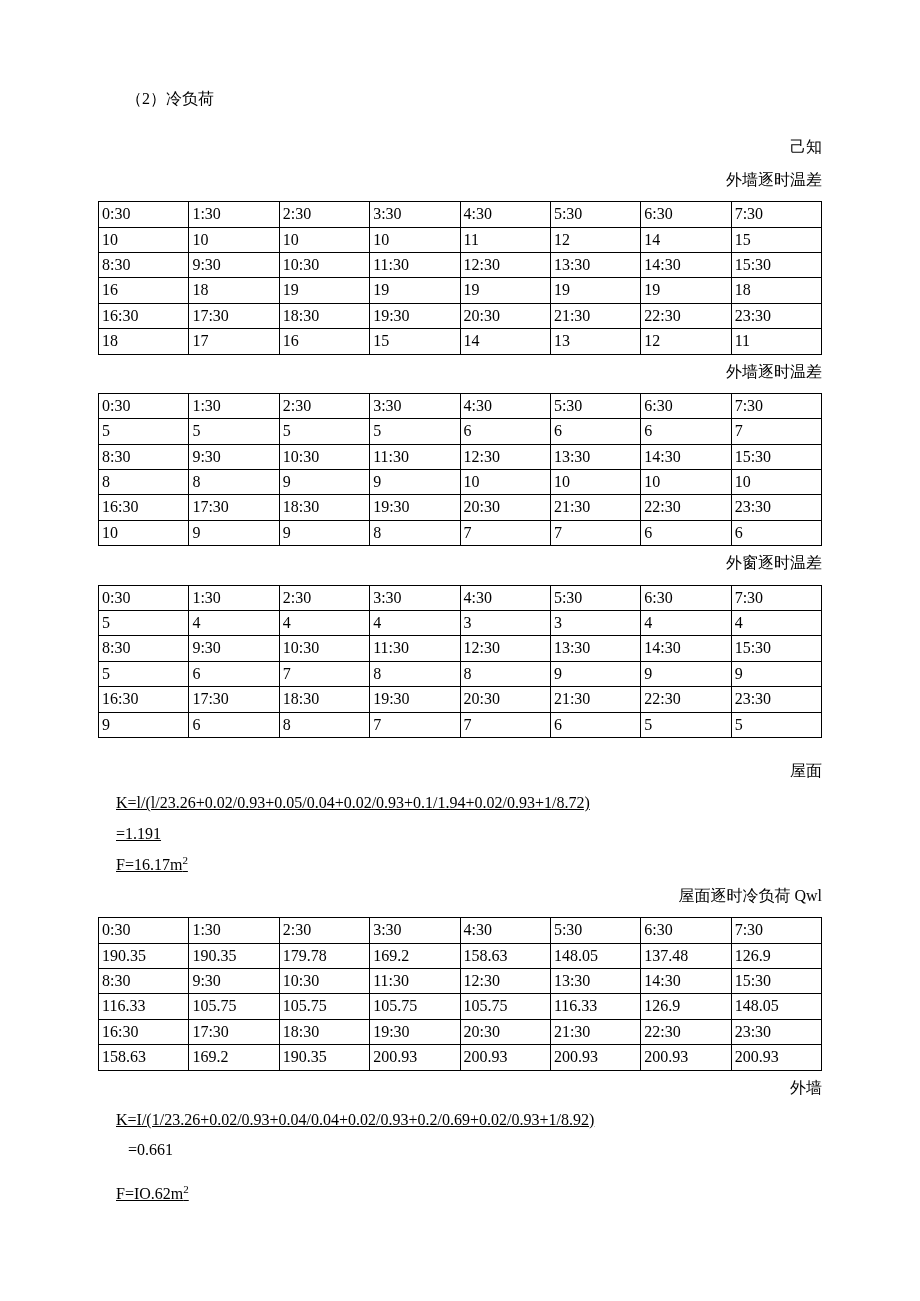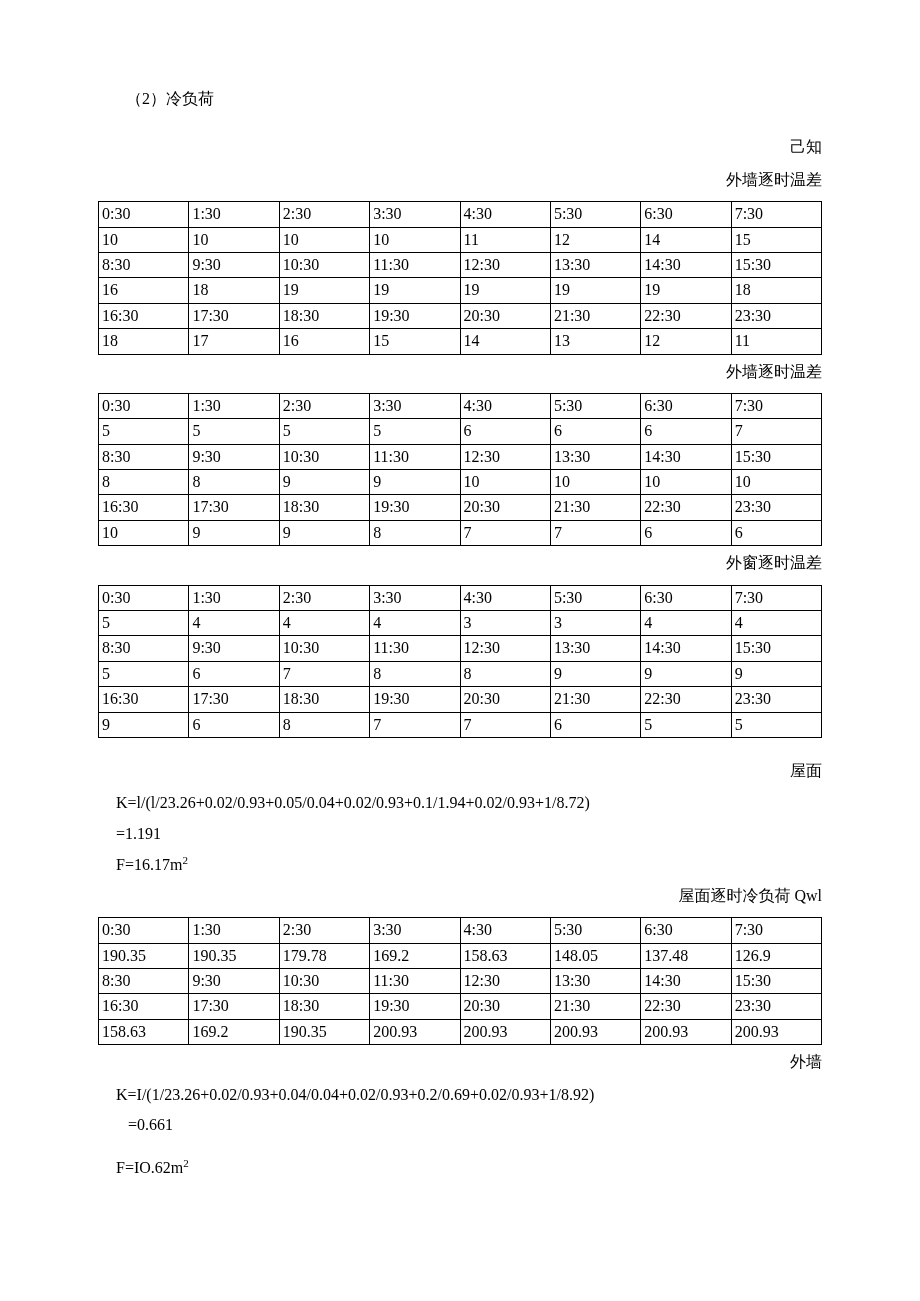--- a/index.html
+++ b/index.html
@@ -25,21 +25,21 @@
   td{
     border:1px solid #000;
     padding:1px 3px 1px 3px;
     text-align:left;
     font-size:16px;
     height:19px;
     vertical-align:middle;
   }
   .wrap-cols td{width:12.5%;}
   sup{font-size:11px;}
-  .formula{padding-left:18px;margin-bottom:8px;}
+  .formula{padding-left:18px;margin-bottom:8px;text-decoration:underline;}
   .formula-ind{padding-left:30px;margin-bottom:20px;}
   .sp{height:16px;}
 </style>
 </head>
 <body>
 
 <div class="indent">（2）冷负荷</div>
 <div class="indent1">己知</div>
 
 <div class="indent1">外墙逐时温差</div>
@@ -274,20 +274,30 @@
         <td>8:30</td>
         <td>9:30</td>
         <td>10:30</td>
         <td>11:30</td>
         <td>12:30</td>
         <td>13:30</td>
         <td>14:30</td>
         <td>15:30</td>
       </tr>
   <tr>
+        <td>116.33</td>
+        <td>105.75</td>
+        <td>105.75</td>
+        <td>105.75</td>
+        <td>105.75</td>
+        <td>116.33</td>
+        <td>126.9</td>
+        <td>148.05</td>
+      </tr>
+  <tr>
         <td>16:30</td>
         <td>17:30</td>
         <td>18:30</td>
         <td>19:30</td>
         <td>20:30</td>
         <td>21:30</td>
         <td>22:30</td>
         <td>23:30</td>
       </tr>
   <tr>

